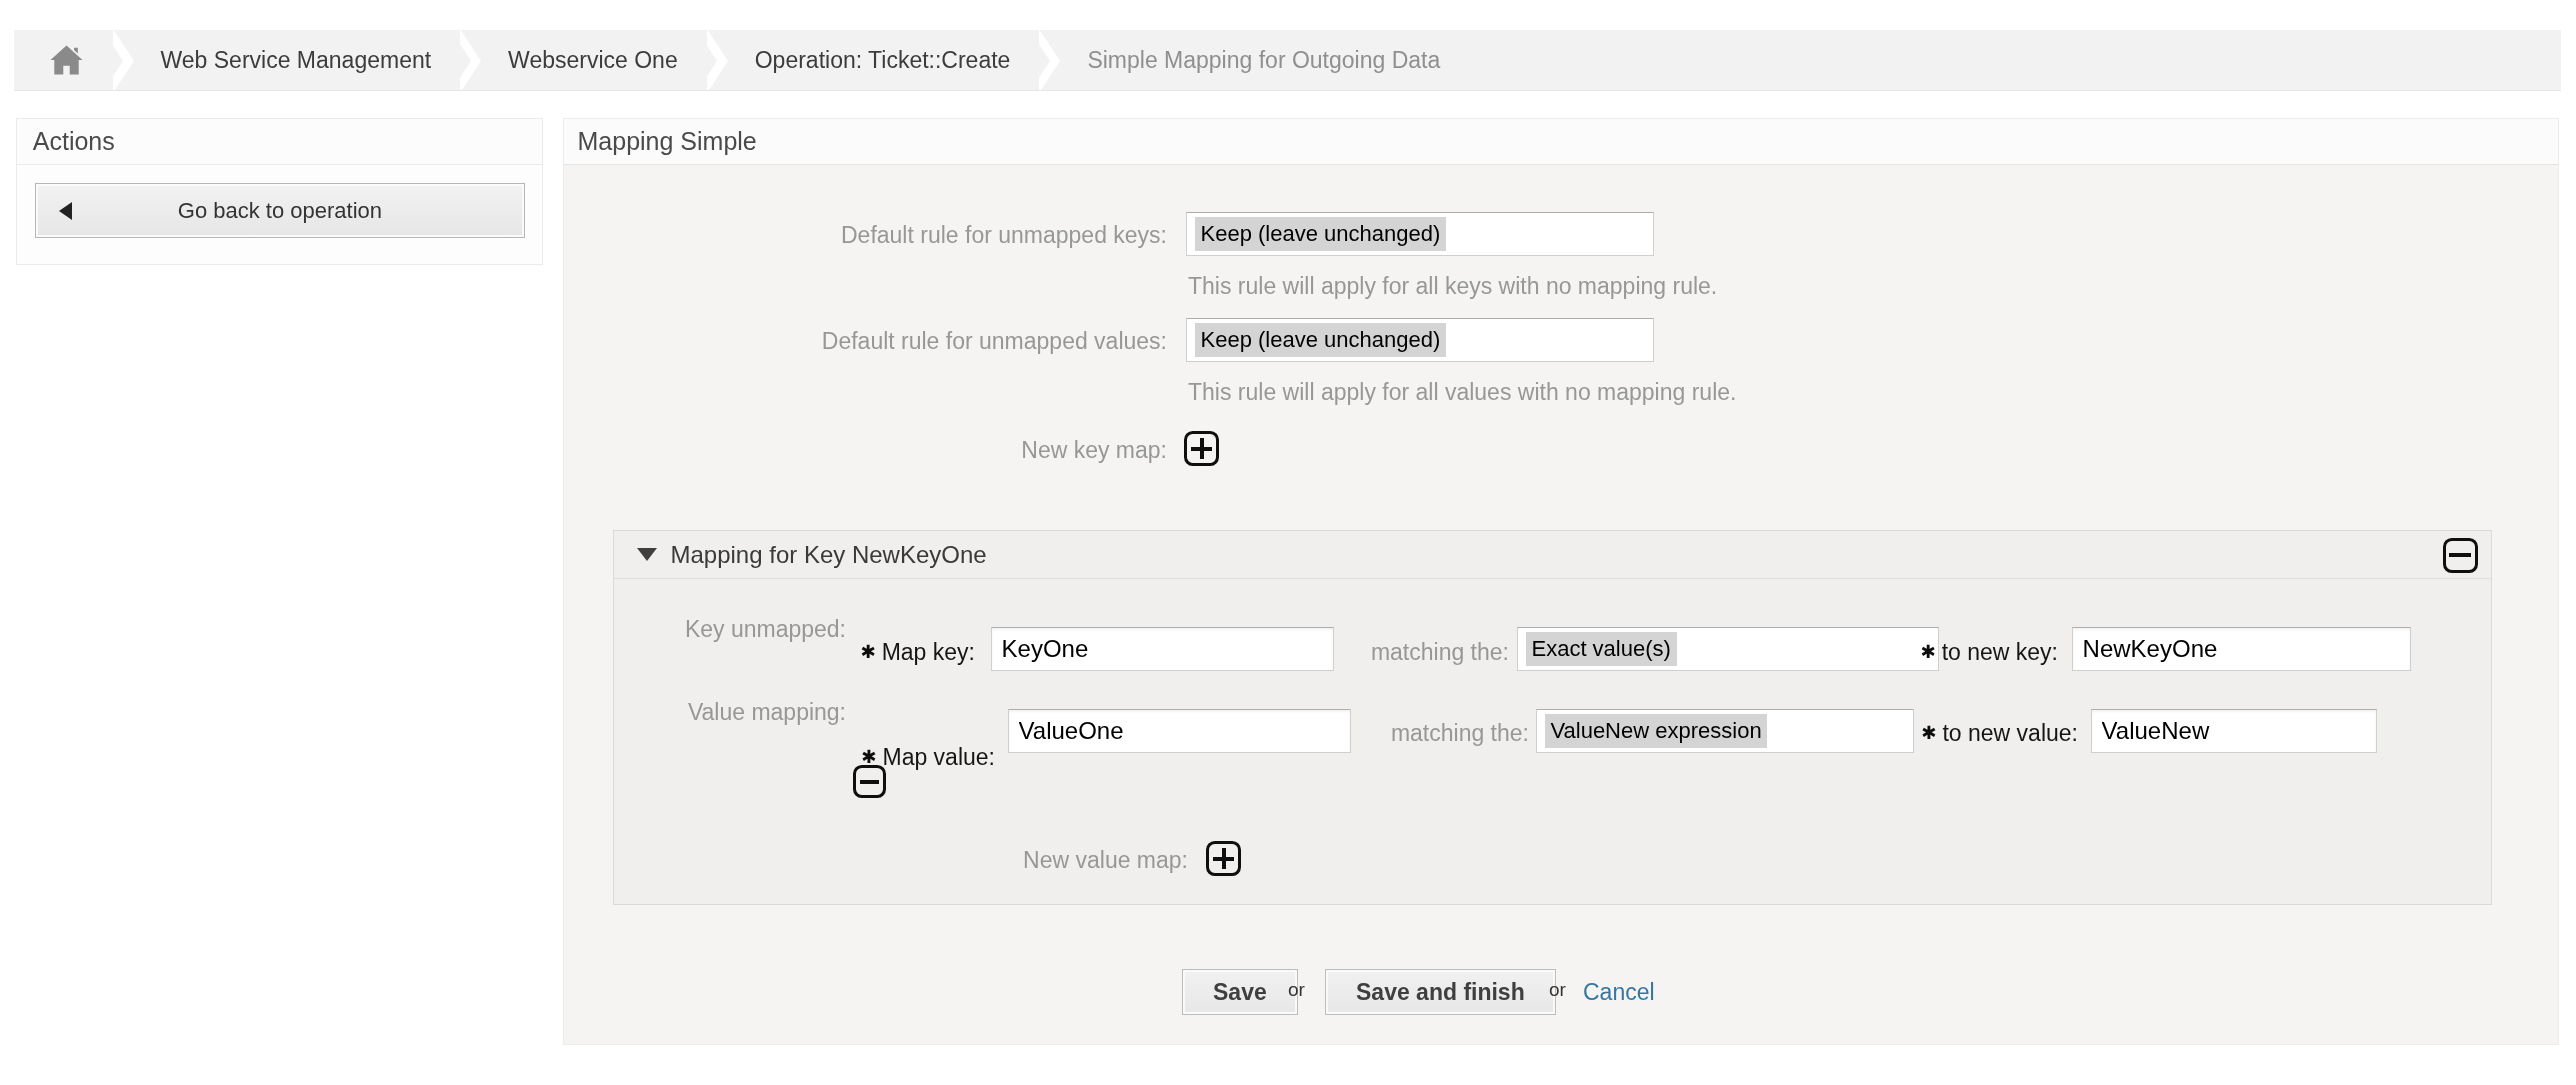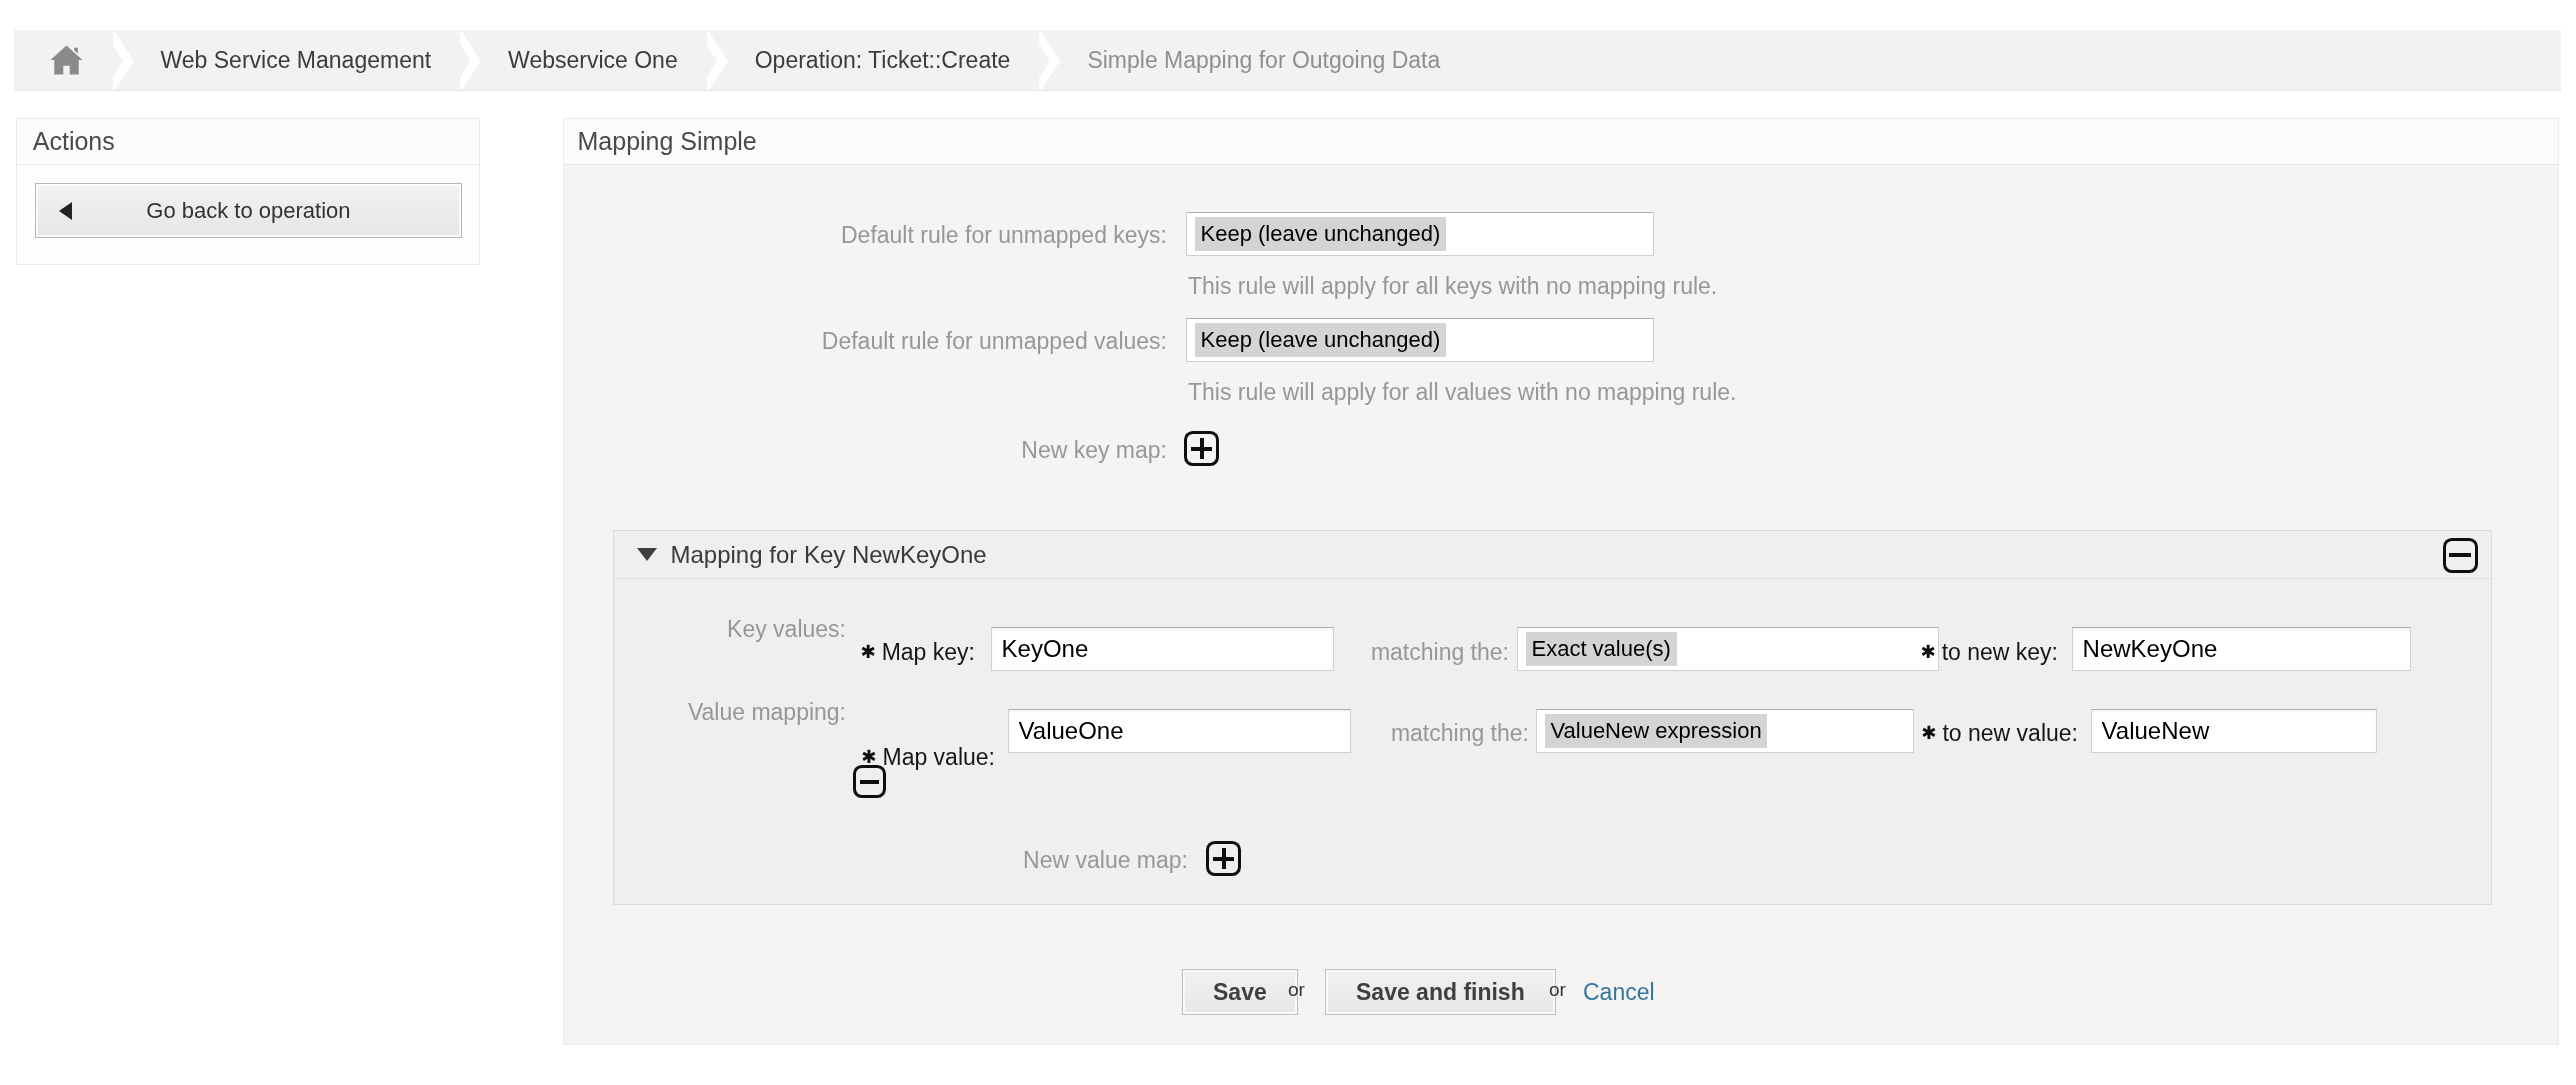--- a/index.html
+++ b/index.html
@@ -33,21 +33,21 @@
     border-top:32px solid transparent;border-bottom:32px solid transparent;}
   .sep::before{left:0;border-left:21px solid #ffffff;}
   .sep::after{left:-10.6px;border-left:21px solid var(--bar-bg);}
 
   
   .panel{position:absolute;background:#fdfdfd;border:1.9px solid var(--panel-border);}
   .panel-header{height:46px;display:flex;align-items:center;padding:0 15.4px;
     font-size:25px;color:#4a4a4a;background:#fcfcfc;border-bottom:1.9px solid var(--panel-border);}
 
   
-  #actions-panel{left:16.4px;top:118px;width:464px;height:147px;}
+  #actions-panel{left:16.4px;top:118px;width:527px;height:147px;}
   #actions-content{padding:18.3px 17.3px;}
   .go-back-btn{position:relative;width:100%;height:55px;display:flex;align-items:center;justify-content:center;
     background:linear-gradient(#f2f2f2,#e6e6e6);border:1.9px solid #b6b6b6;box-shadow:inset 0 0 0 1.9px #fbfbfb;
     font-size:22px;color:#333;cursor:pointer;font-family:"Liberation Sans",sans-serif;}
   .go-back-btn .arrow-left{position:absolute;left:23px;width:0;height:0;
     border-top:9.6px solid transparent;border-bottom:9.6px solid transparent;border-right:13.5px solid #222;}
 
   
   #main-panel{left:563px;top:118px;width:1996px;height:927px;background:var(--main-bg);border:1.9px solid #ececeb;}
   #main-panel .panel-header{background:#fbfbfb;border-bottom:1.9px solid #e5e4e3;padding-left:13.5px;}
@@ -138,21 +138,21 @@
       <div class="f-label" style="left:25px;top:272px;width:578px;">New key map:</div>
       <span class="sq-btn plus" style="position:absolute;left:620px;top:266px;"></span>
 
       <div id="key-widget">
         <div id="key-widget-header">
           <span class="tri-down"></span>
           <span id="key-widget-title">Mapping for Key NewKeyOne</span>
           <span class="sq-btn" id="key-widget-toggle"></span>
         </div>
 
-        <div class="w-abs f-label" style="left:0;top:85px;width:232px;">Key values:</div>
+        <div class="w-abs f-label" style="left:0;top:85px;width:232px;">Key unmapped:</div>
         <div class="w-abs d-label" style="left:72px;top:108px;width:289px;">
           <span class="star">✱</span><span>Map key:</span>
         </div>
         <input class="w-abs txt-input" style="left: 377px; top: 96px; width: 343px;" value="KeyOne">
         <div class="w-abs f-label" style="left:702px;top:108px;width:193px;">matching the:</div>
         <div class="w-abs sel-box" style="left:903px;top:96px;width:422px;">
           <span class="hl">Exact value(s)</span>
         </div>
         <div class="w-abs d-label" style="left:1251px;top:108px;width:193px;">
           <span class="star">✱</span><span>to new key:</span>

